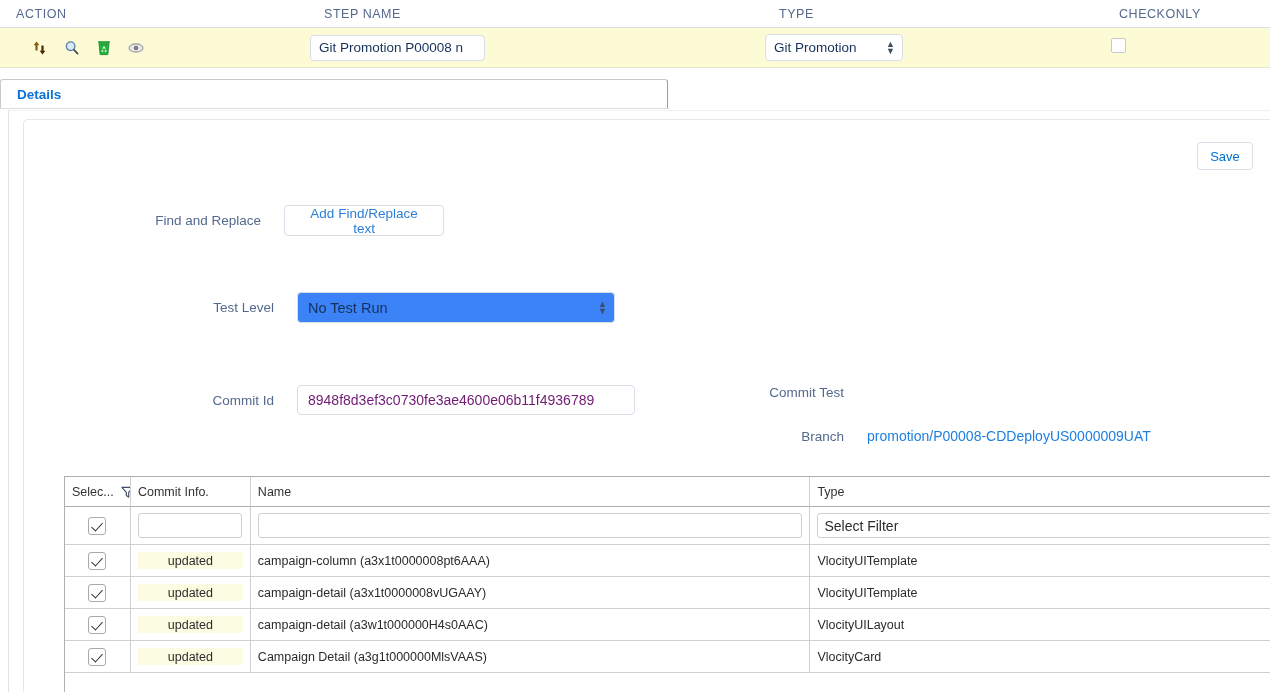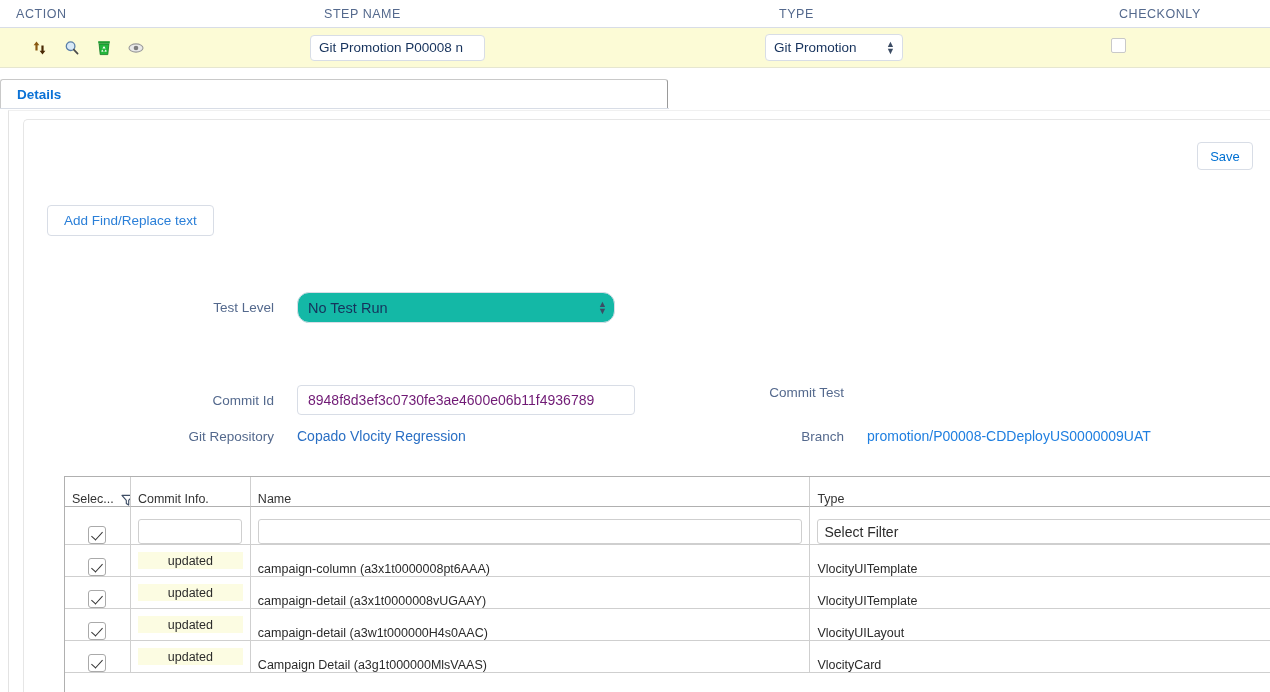--- a/index.html
+++ b/index.html
@@ -238,22 +238,22 @@
     cursor: pointer;
     display: flex;
     align-items: center;
   }
 
   .wide-select-wrap { position: relative; width: 318px; height: 31px; }
   .wide-select {
     width: 318px; height: 31px;
     box-sizing: border-box;
     border: 1px solid #d8dde6;
-    border-radius: 12px;
-    background: #14b8a6;
+    border-radius: 4px;
+    background: #3b82f6;
     font-family: "Liberation Sans", sans-serif;
     font-size: 14.5px;
     color: #16325c;
     padding: 0 26px 0 10px;
     outline: none;
     -webkit-appearance: none;
     appearance: none;
   }
 
   .text-input-wide {
@@ -287,21 +287,21 @@
     box-sizing: border-box;
     font-size: 12.5px;
     color: #2b2b2b;
   }
   .grid-row { display: flex; }
   .gcell {
     box-sizing: border-box;
     border-right: 1px solid #cfcfcf;
     border-bottom: 1px solid #cfcfcf;
     display: flex;
-    align-items: flex-end;
+    align-items: center;
     padding: 0 7px;
     overflow: hidden;
     white-space: nowrap;
     gap: 7px;
   }
   .g-sel   { width: 66px;  justify-content: space-between; }
   .g-info  { width: 120px; }
   .g-name  { width: 560px; }
   .g-type  { width: 476px; border-right: none; }
 
@@ -448,20 +448,21 @@
   </div>
   <div class="tab-underline"></div>
 </div>
 
 <div class="panel-outer">
   <div class="panel-card">
 
     <button class="save-btn">Save</button>
 
     <div class="form-row" style="left:0; top:85px; width:420px;">
+      <div class="form-label" style="width:250px;">Find and Replace</div>
       <button class="ghost-btn" style="margin-left:23px;">Add Find/Replace text</button>
     </div>
 
     <div class="form-row" style="left:0; top:172px; width:620px;">
       <div class="form-label" style="width:250px;">Test Level</div>
       <div class="wide-select-wrap" style="margin-left:23px;">
         <select class="wide-select">
           <option>No Test Run</option>
         </select>
         <span class="updown-arrows">▲<br>▼</span>
@@ -471,24 +472,20 @@
     <div class="form-row" style="left:0; top:265px; width:620px;">
       <div class="form-label" style="width:250px;">Commit Id</div>
       <input class="text-input-wide" style="margin-left: 23px;" type="text" value="8948f8d3ef3c0730fe3ae4600e06b11f4936789">
     </div>
 
     <div class="form-row" style="left:630px; top:265px; width:600px;">
       <div class="form-label" style="width:190px;">Commit Test</div>
       <div style="margin-left:23px; font-size:14px; color:#16325c;"></div>
     </div>
 
-    <div class="form-row" style="left:0; top:308px; width:620px;">
-      <div class="form-label" style="width:250px;">Git Repository</div>
-      <a class="link-val" style="margin-left:23px;">Copado Vlocity Regression</a>
-    </div>
 
     <div class="form-row" style="left:630px; top:308px; width:620px;">
       <div class="form-label" style="width:190px;">Branch</div>
       <a class="link-val branch" style="margin-left:23px;">promotion/P00008-CDDeployUS0000009UAT</a>
     </div>
 
     <div class="grid">
 
       <div class="grid-row hdr-row">
         <div class="gcell g-sel">

